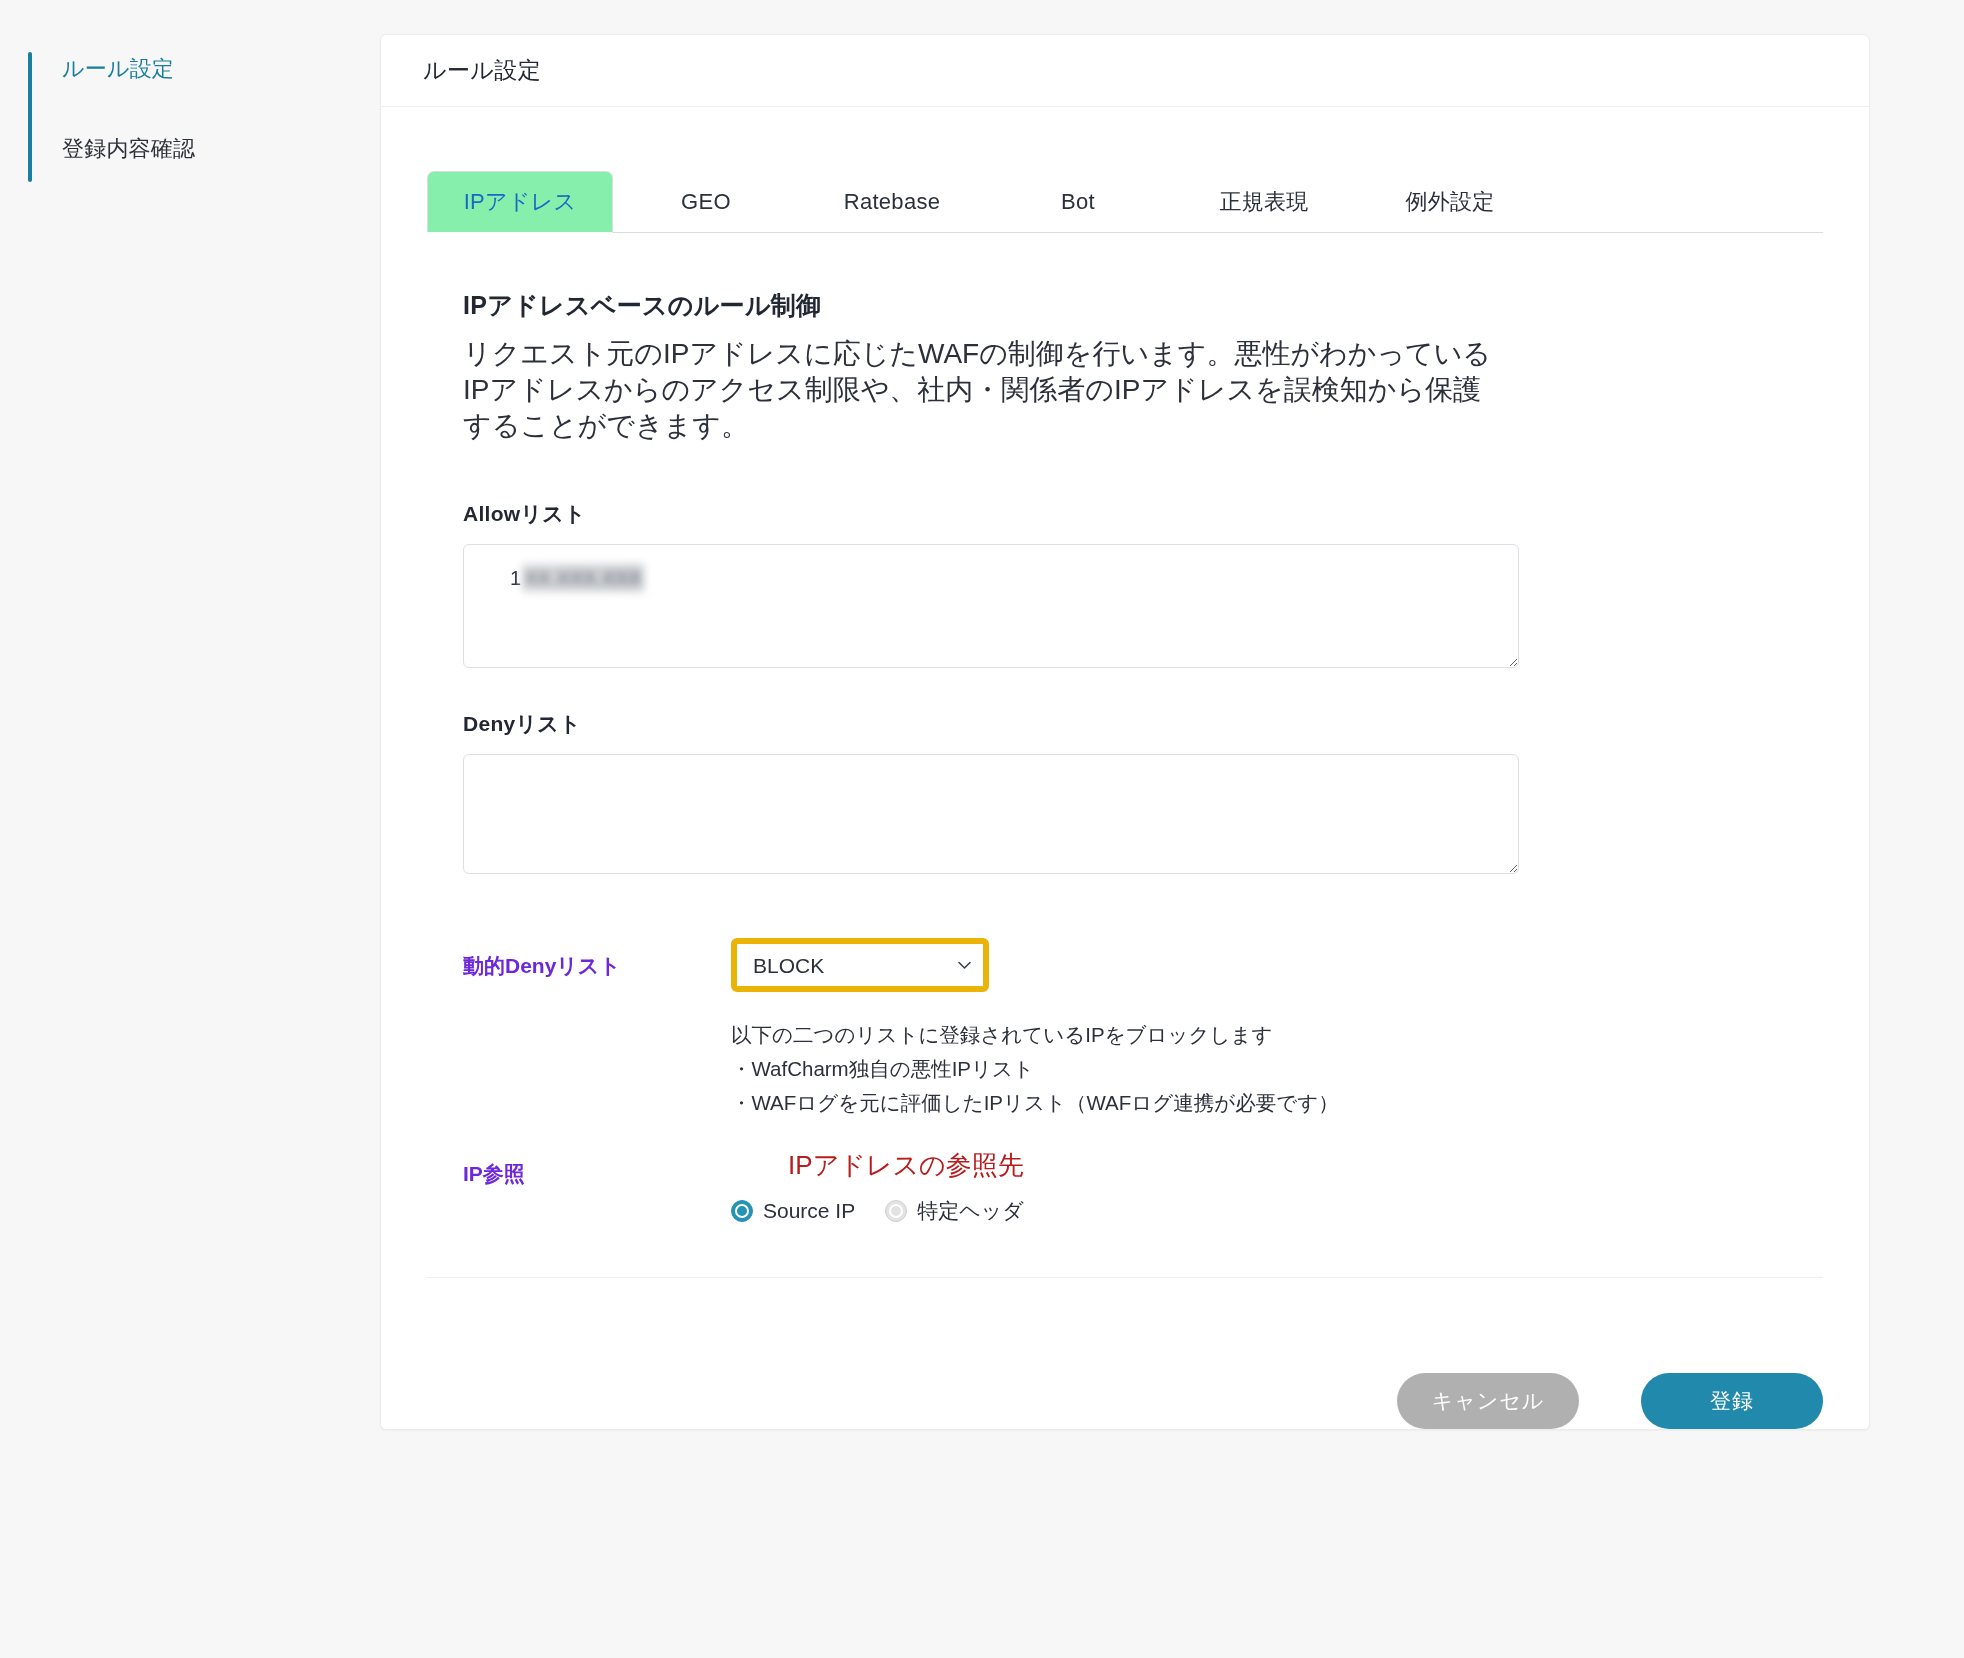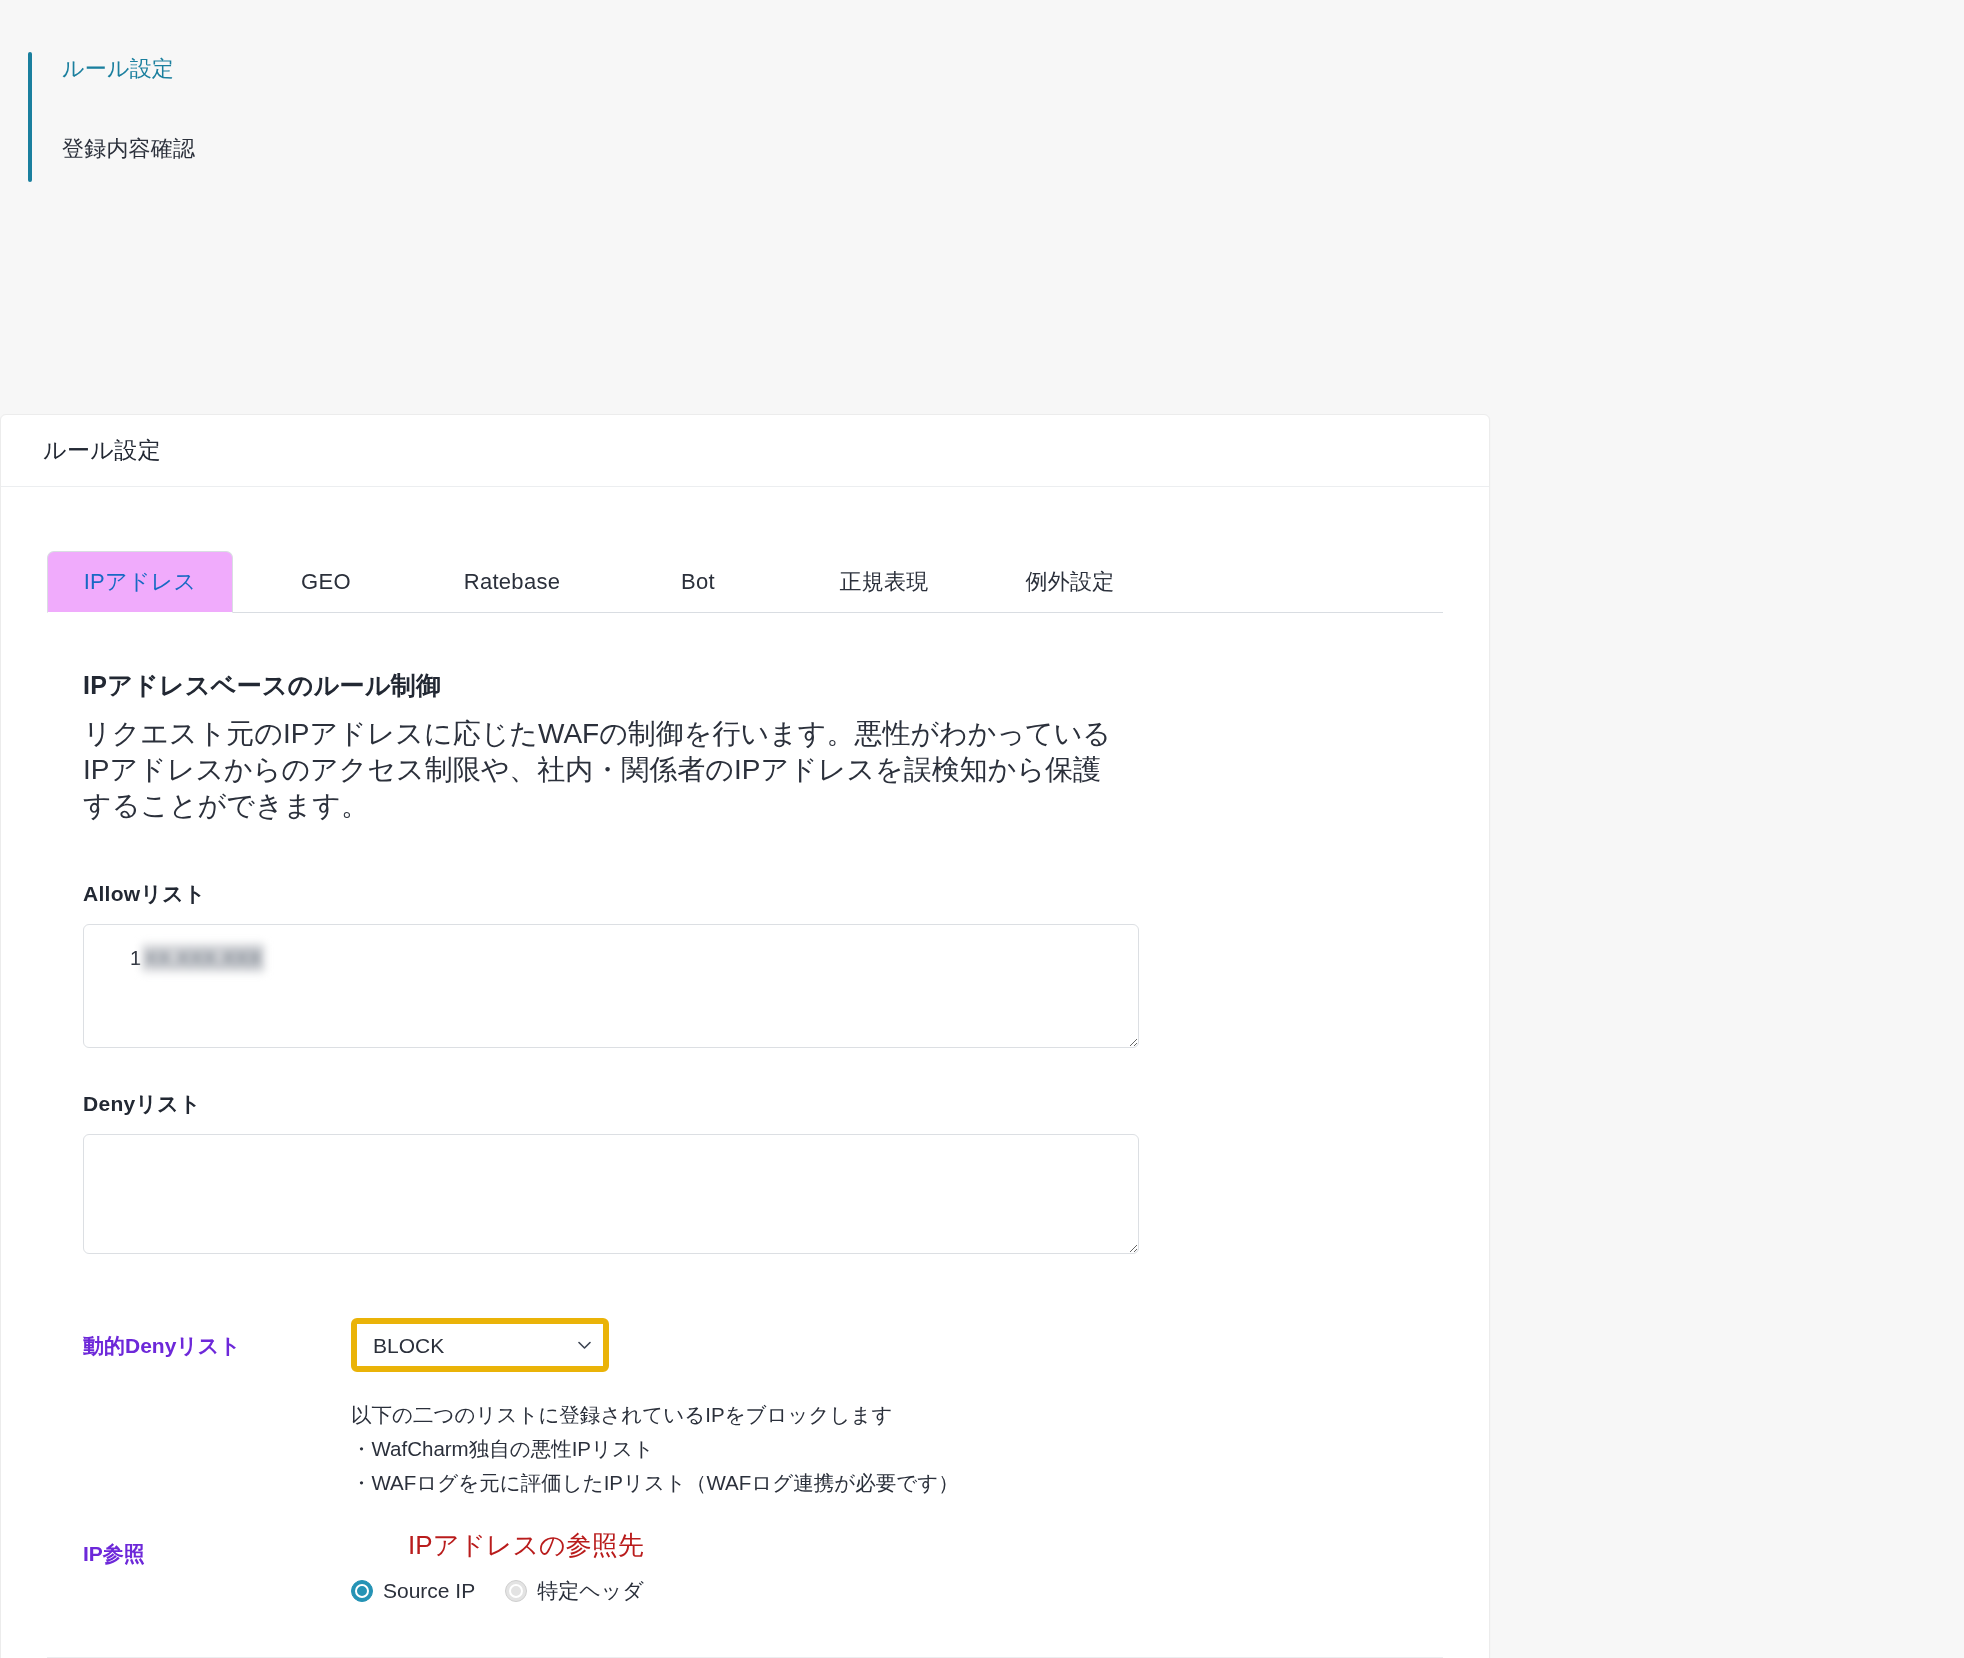--- a/index.html
+++ b/index.html
@@ -11,21 +11,20 @@
     color: #2b303b;
     -webkit-font-smoothing: antialiased;
   }
   .page {
     position: relative;
     width: 1964px;
     height: 1658px;
     display: flex;
     background: #f7f7f7;
     overflow: hidden;
-    flex-direction: column;
   }
 
   
   .sidebar {
     width: 380px;
     flex: 0 0 380px;
     padding-top: 48px;
     background: #f7f7f7;
   }
   .sidebar-inner {
@@ -96,21 +95,21 @@
     color: #2b303b;
     cursor: pointer;
     position: relative;
     background: transparent;
     border: 1px solid transparent;
     border-bottom: none;
     letter-spacing: .3px;
   }
   .tab.active {
     color: #1769c4;
-    background: #f0abfc;
+    background: #86efac;
     border: 1px solid #d9dde2;
     border-bottom: 1px solid #ffffff;
     border-radius: 7px 7px 0 0;
     margin-bottom: -1px;
   }
 
   
   .section-title {
     font-size: 25px;
     font-weight: bold;

